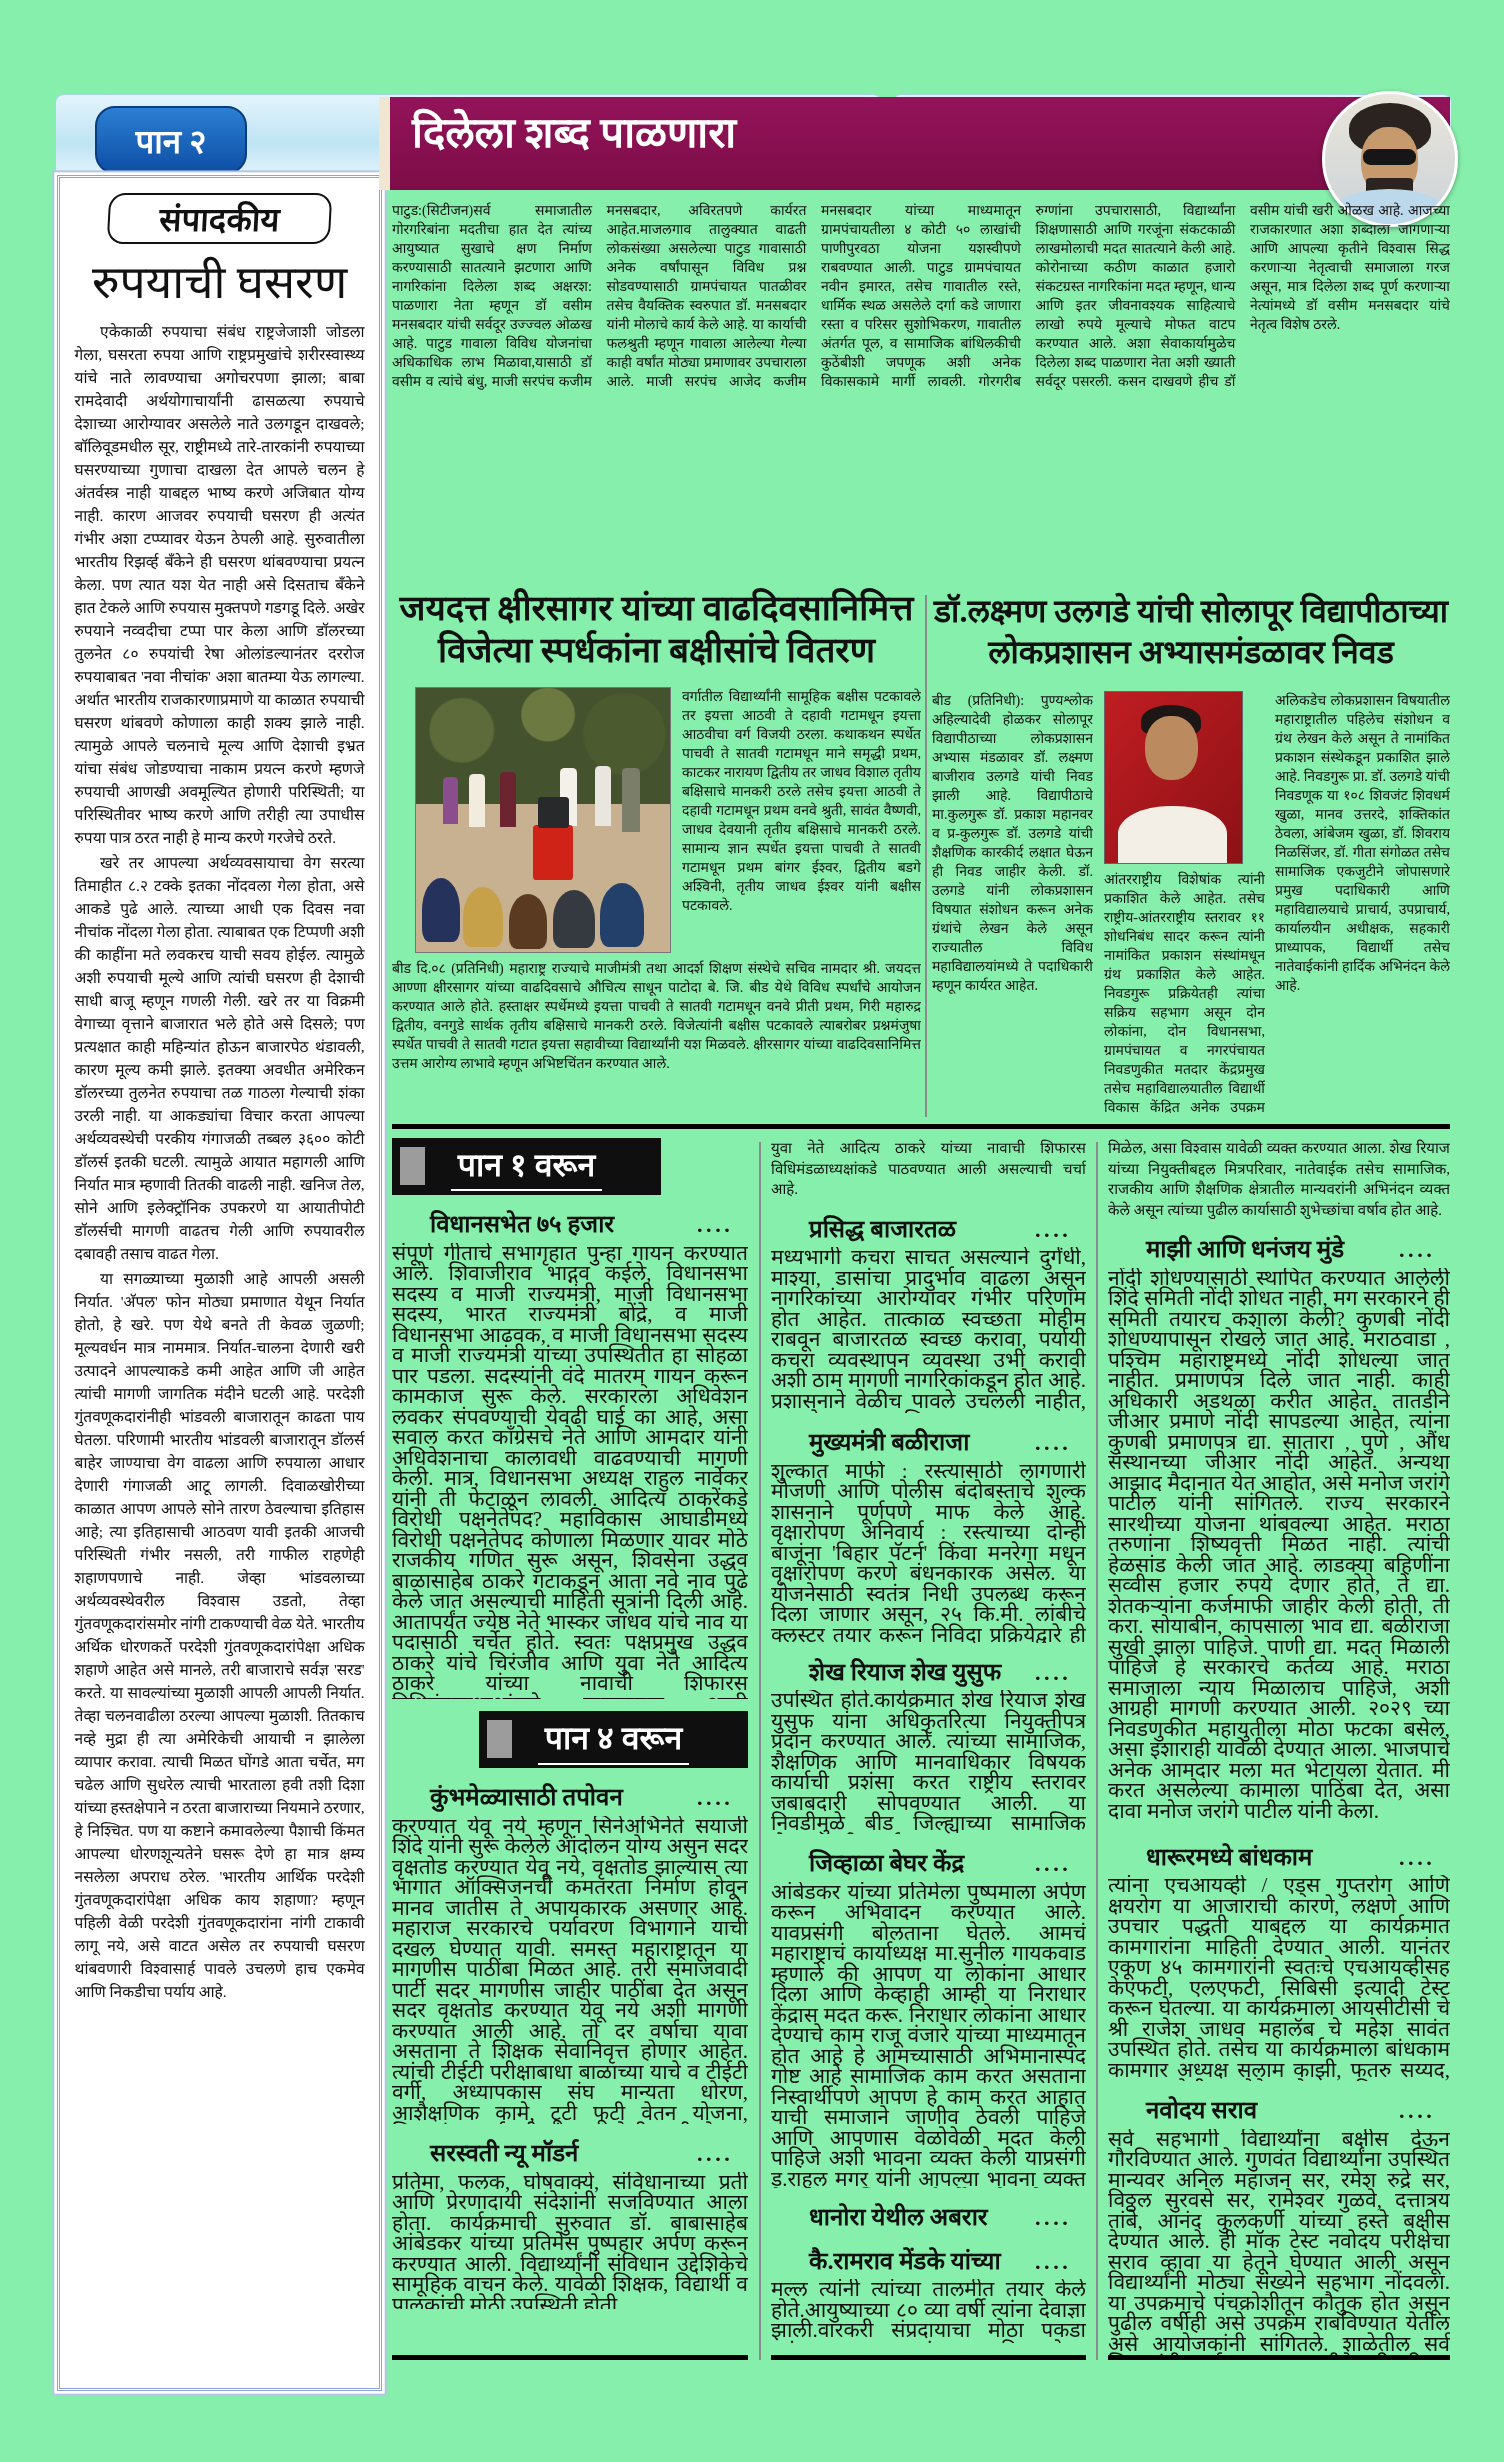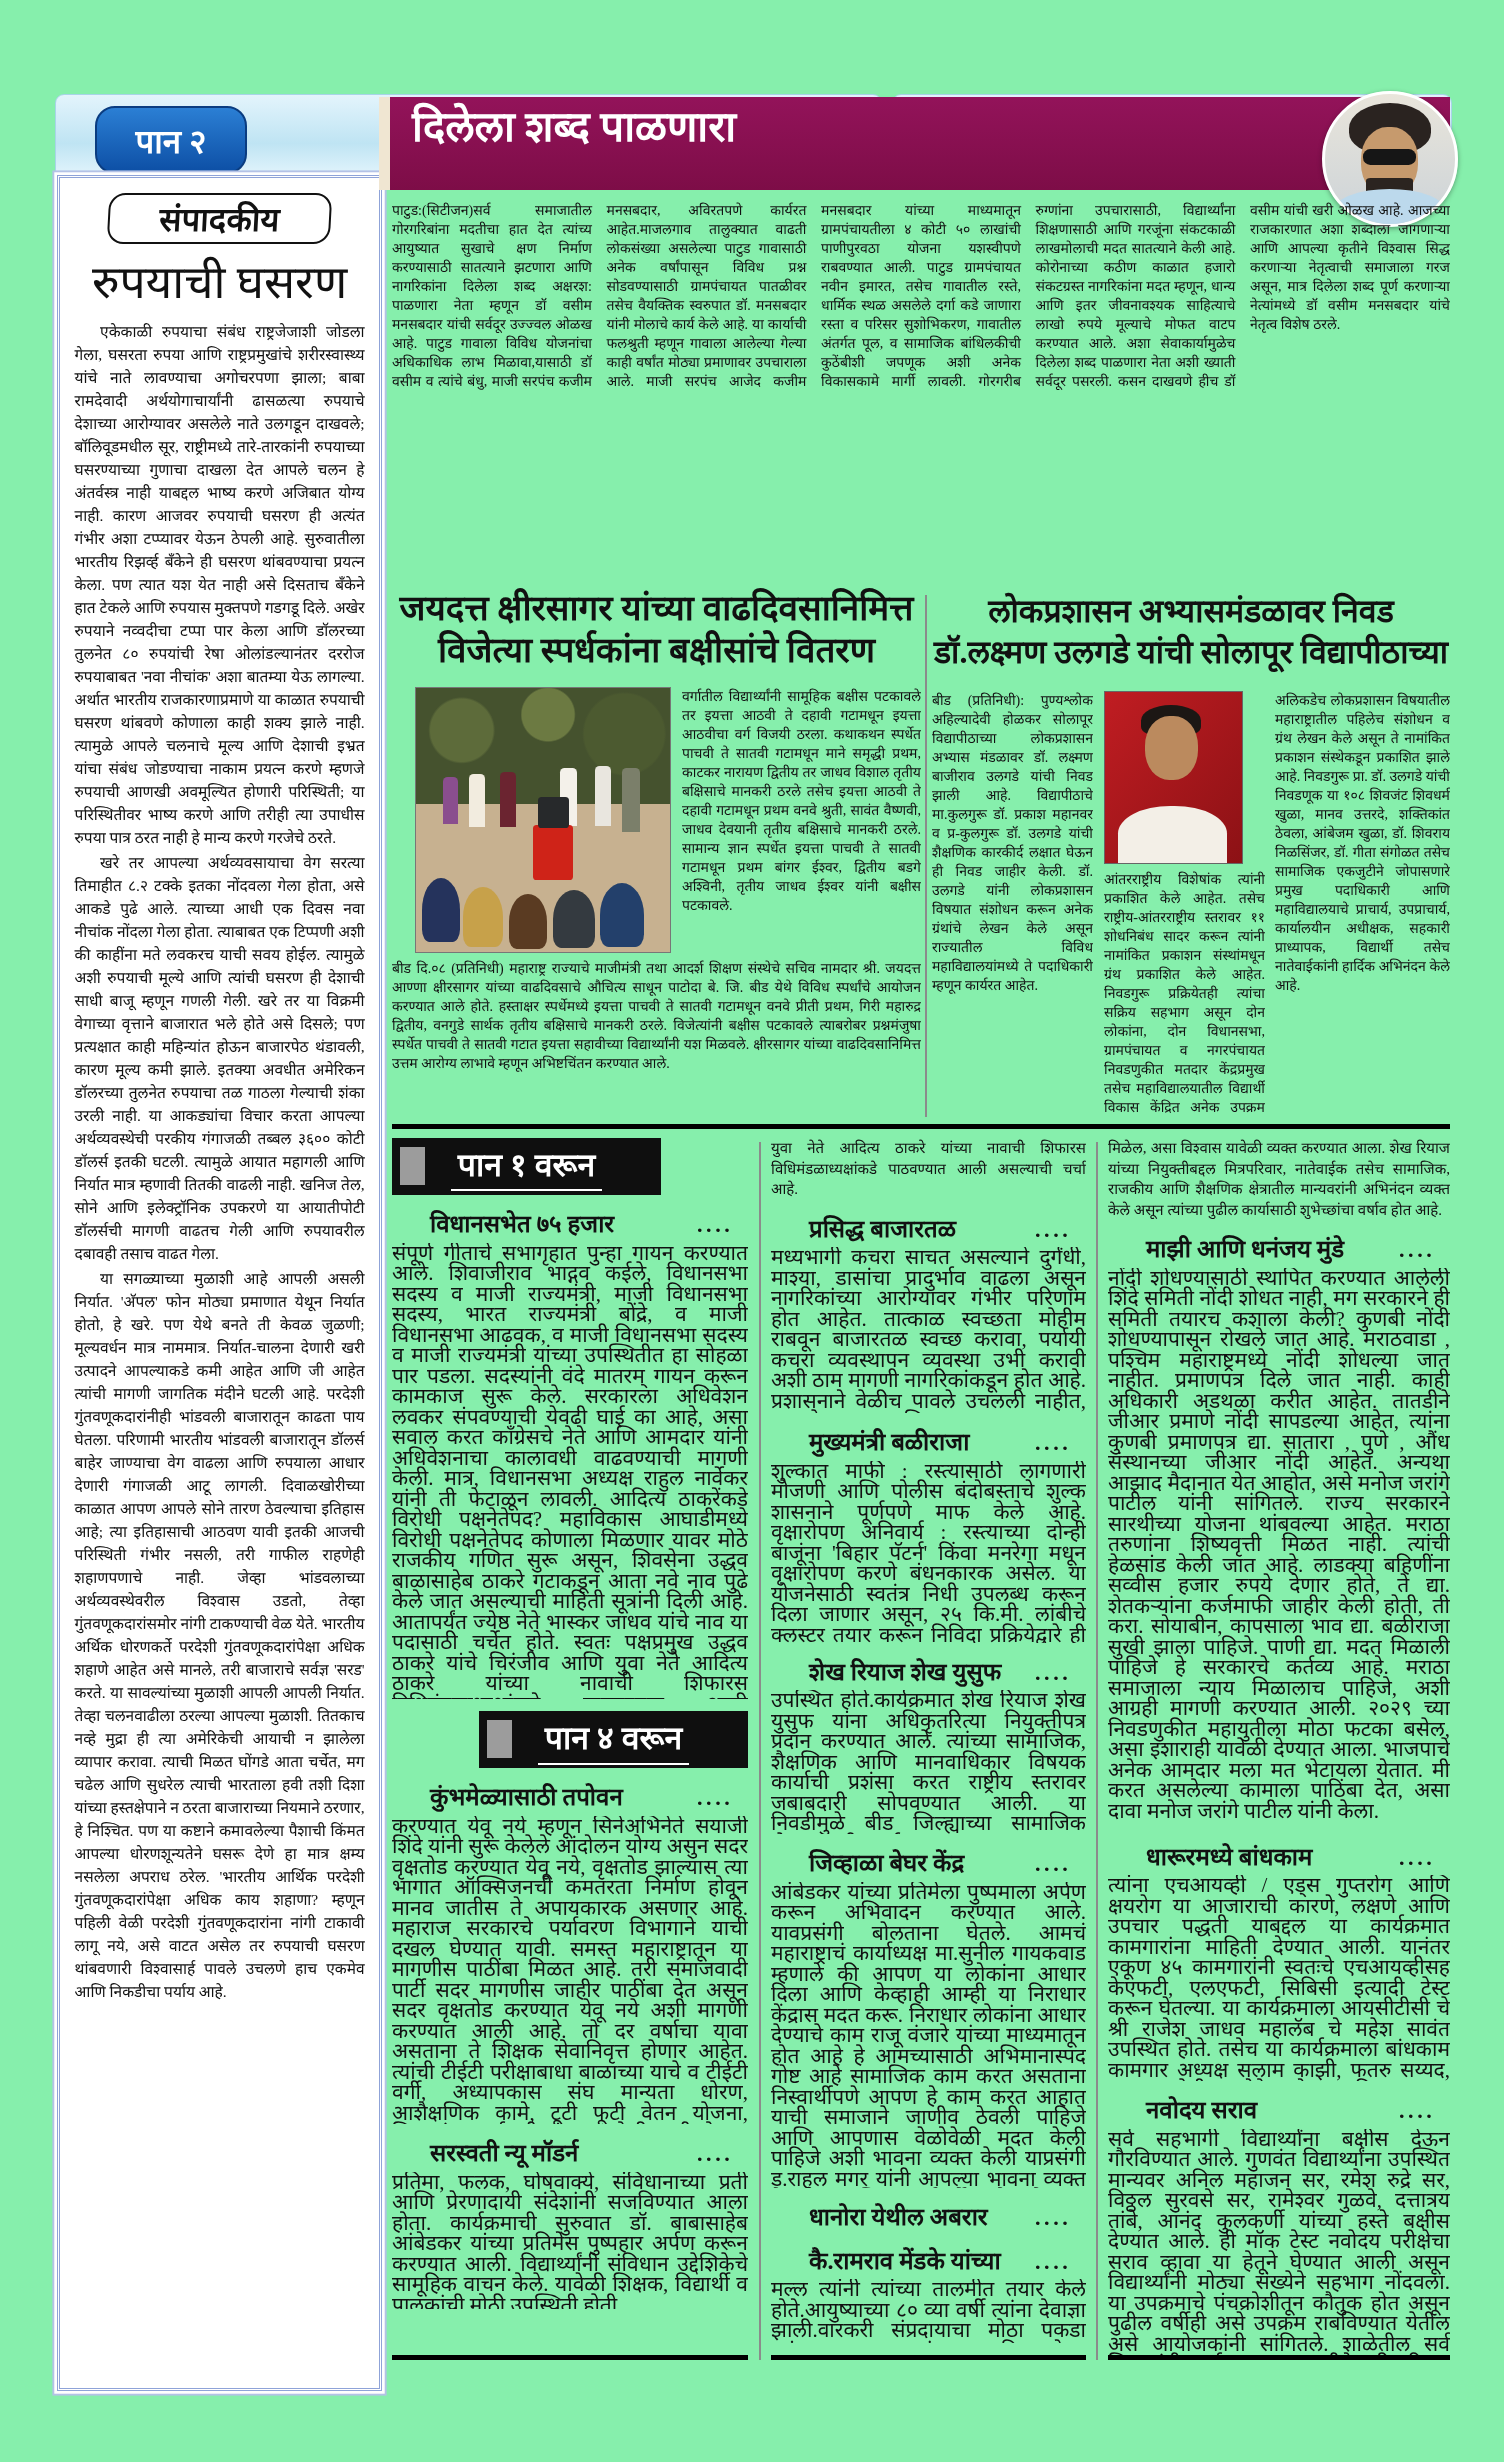--- a/index.html
+++ b/index.html
@@ -107,21 +107,21 @@
     <div class="edit-title">रुपयाची घसरण</div>
     <div class="edit-body jus">
       <p>एकेकाळी रुपयाचा संबंध राष्ट्रजेजाशी जोडला गेला, घसरता रुपया आणि राष्ट्रप्रमुखांचे शरीरस्वास्थ्य यांचे नाते लावण्याचा अगोचरपणा झाला; बाबा रामदेवादी अर्थयोगाचार्यांनी ढासळत्या रुपयाचे देशाच्या आरोग्यावर असलेले नाते उलगडून दाखवले; बॉलिवूडमधील सूर, राष्ट्रीमध्ये तारे-तारकांनी रुपयाच्या घसरण्याच्या गुणाचा दाखला देत आपले चलन हे अंतर्वस्त्र नाही याबद्दल भाष्य करणे अजिबात योग्य नाही. कारण आजवर रुपयाची घसरण ही अत्यंत गंभीर अशा टप्प्यावर येऊन ठेपली आहे. सुरुवातीला भारतीय रिझर्व्ह बँकेने ही घसरण थांबवण्याचा प्रयत्न केला. पण त्यात यश येत नाही असे दिसताच बँकेने हात टेकले आणि रुपयास मुक्तपणे गडगडू दिले. अखेर रुपयाने नव्वदीचा टप्पा पार केला आणि डॉलरच्या तुलनेत ८० रुपयांची रेषा ओलांडल्यानंतर दररोज रुपयाबाबत 'नवा नीचांक' अशा बातम्या येऊ लागल्या. अर्थात भारतीय राजकारणाप्रमाणे या काळात रुपयाची घसरण थांबवणे कोणाला काही शक्य झाले नाही. त्यामुळे आपले चलनाचे मूल्य आणि देशाची इभ्रत यांचा संबंध जोडण्याचा नाकाम प्रयत्न करणे म्हणजे रुपयाची आणखी अवमूल्यित होणारी परिस्थिती; या परिस्थितीवर भाष्य करणे आणि तरीही त्या उपाधीस रुपया पात्र ठरत नाही हे मान्य करणे गरजेचे ठरते.</p>
       <p>खरे तर आपल्या अर्थव्यवसायाचा वेग सरत्या तिमाहीत ८.२ टक्के इतका नोंदवला गेला होता, असे आकडे पुढे आले. त्याच्या आधी एक दिवस नवा नीचांक नोंदला गेला होता. त्याबाबत एक टिप्पणी अशी की काहींना मते लवकरच याची सवय होईल. त्यामुळे अशी रुपयाची मूल्ये आणि त्यांची घसरण ही देशाची साधी बाजू म्हणून गणली गेली. खरे तर या विक्रमी वेगाच्या वृत्ताने बाजारात भले होते असे दिसले; पण प्रत्यक्षात काही महिन्यांत होऊन बाजारपेठ थंडावली, कारण मूल्य कमी झाले. इतक्या अवधीत अमेरिकन डॉलरच्या तुलनेत रुपयाचा तळ गाठला गेल्याची शंका उरली नाही. या आकड्यांचा विचार करता आपल्या अर्थव्यवस्थेची परकीय गंगाजळी तब्बल ३६०० कोटी डॉलर्स इतकी घटली. त्यामुळे आयात महागली आणि निर्यात मात्र म्हणावी तितकी वाढली नाही. खनिज तेल, सोने आणि इलेक्ट्रॉनिक उपकरणे या आयातीपोटी डॉलर्सची मागणी वाढतच गेली आणि रुपयावरील दबावही तसाच वाढत गेला.</p>
       <p>या सगळ्याच्या मुळाशी आहे आपली असली निर्यात. 'अ‍ॅपल' फोन मोठ्या प्रमाणात येथून निर्यात होतो, हे खरे. पण येथे बनते ती केवळ जुळणी; मूल्यवर्धन मात्र नाममात्र. निर्यात-चालना देणारी खरी उत्पादने आपल्याकडे कमी आहेत आणि जी आहेत त्यांची मागणी जागतिक मंदीने घटली आहे. परदेशी गुंतवणूकदारांनीही भांडवली बाजारातून काढता पाय घेतला. परिणामी भारतीय भांडवली बाजारातून डॉलर्स बाहेर जाण्याचा वेग वाढला आणि रुपयाला आधार देणारी गंगाजळी आटू लागली. दिवाळखोरीच्या काळात आपण आपले सोने तारण ठेवल्याचा इतिहास आहे; त्या इतिहासाची आठवण यावी इतकी आजची परिस्थिती गंभीर नसली, तरी गाफील राहणेही शहाणपणाचे नाही. जेव्हा भांडवलाच्या अर्थव्यवस्थेवरील विश्वास उडतो, तेव्हा गुंतवणूकदारांसमोर नांगी टाकण्याची वेळ येते. भारतीय अर्थिक धोरणकर्ते परदेशी गुंतवणूकदारांपेक्षा अधिक शहाणे आहेत असे मानले, तरी बाजाराचे सर्वज्ञ 'सरड' करते. या सावल्यांच्या मुळाशी आपली आपली निर्यात. तेव्हा चलनवाढीला ठरल्या आपल्या मुळाशी. तितकाच नव्हे मुद्रा ही त्या अमेरिकेची आयाची न झालेला व्यापार करावा. त्याची मिळत घोंगडे आता चर्चेत, मग चढेल आणि सुधरेल त्याची भारताला हवी तशी दिशा यांच्या हस्तक्षेपाने न ठरता बाजाराच्या नियमाने ठरणार, हे निश्चित. पण या कष्टाने कमावलेल्या पैशाची किंमत आपल्या धोरणशून्यतेने घसरू देणे हा मात्र क्षम्य नसलेला अपराध ठरेल. 'भारतीय आर्थिक परदेशी गुंतवणूकदारांपेक्षा अधिक काय शहाणा? म्हणून पहिली वेळी परदेशी गुंतवणूकदारांना नांगी टाकावी लागू नये, असे वाटत असेल तर रुपयाची घसरण थांबवणारी विश्वासार्ह पावले उचलणे हाच एकमेव आणि निकडीचा पर्याय आहे.</p>
     </div>
   </div>
 
   <div class="abs cream" style="left:379px;top:97px;width:11px;height:93px;"></div>
   <div class="abs banner" style="left:390px;top:97px;width:1060px;height:93px;">
-    <div class="l1" style="padding-top:8px;">दिलेला शब्द पाळणारा</div>
+    <div class="l1" style="padding-top:14px;">दिलेला शब्द पाळणारा</div>
   </div>
   <div class="abs lead-photo clip" style="left:1322px;top:91px;width:130px;height:130px;">
     <div class="lp-hair"></div>
     <div class="lp-face"></div>
     <div class="lp-glass"></div>
     <div class="lp-beard"></div>
     <div class="lp-shirt"></div>
   </div>
 
   <div class="abs story-body cols5 jus clip" style="left:392px;top:201px;width:1058px;height:376px;">पाटुड:(सिटीजन)सर्व समाजातील गोरगरिबांना मदतीचा हात देत त्यांच्य आयुष्यात सुखाचे क्षण निर्माण करण्यासाठी सातत्याने झटणारा आणि नागरिकांना दिलेला शब्द अक्षरश: पाळणारा नेता म्हणून डॉ वसीम मनसबदार यांची सर्वदूर उज्ज्वल ओळख आहे. पाटुड गावाला विविध योजनांचा अधिकाधिक लाभ मिळावा,यासाठी डॉ वसीम व त्यांचे बंधु, माजी सरपंच कजीम मनसबदार, अविरतपणे कार्यरत आहेत.माजलगाव तालुक्यात वाढती लोकसंख्या असलेल्या पाटुड गावासाठी अनेक वर्षांपासून विविध प्रश्न सोडवण्यासाठी ग्रामपंचायत पातळीवर तसेच वैयक्तिक स्वरुपात डॉ. मनसबदार यांनी मोलाचे कार्य केले आहे. या कार्याची फलश्रुती म्हणून गावाला आलेल्या गेल्या काही वर्षांत मोठ्या प्रमाणावर उपचाराला आले. माजी सरपंच आजेद कजीम मनसबदार यांच्या माध्यमातून ग्रामपंचायतीला ४ कोटी ५० लाखांची पाणीपुरवठा योजना यशस्वीपणे राबवण्यात आली. पाटुड ग्रामपंचायत नवीन इमारत, तसेच गावातील रस्ते, धार्मिक स्थळ असलेले दर्गा कडे जाणारा रस्ता व परिसर सुशोभिकरण, गावातील अंतर्गत पूल, व सामाजिक बांधिलकीची कुठेंबीशी जपणूक अशी अनेक विकासकामे मार्गी लावली. गोरगरीब रुग्णांना उपचारासाठी, विद्यार्थ्यांना शिक्षणासाठी आणि गरजूंना संकटकाळी लाखमोलाची मदत सातत्याने केली आहे. कोरोनाच्या कठीण काळात हजारो संकटग्रस्त नागरिकांना मदत म्हणून, धान्य आणि इतर जीवनावश्यक साहित्याचे लाखो रुपये मूल्याचे मोफत वाटप करण्यात आले. अशा सेवाकार्यामुळेच दिलेला शब्द पाळणारा नेता अशी ख्याती सर्वदूर पसरली. कसन दाखवणे हीच डॉ वसीम यांची खरी ओळख आहे. आजच्या राजकारणात अशा शब्दाला जागणाऱ्या आणि आपल्या कृतीने विश्वास सिद्ध करणाऱ्या नेतृत्वाची समाजाला गरज असून, मात्र दिलेला शब्द पूर्ण करणाऱ्या नेत्यांमध्ये डॉ वसीम मनसबदार यांचे नेतृत्व विशेष ठरले.</div>
@@ -149,22 +149,22 @@
     <div class="gp-kid" style="left:184px;top:195px;width:44px;height:64px;background:#23406b;"></div>
   </div>
 
   <div class="abs story-body jus clip" style="left:682px;top:687px;width:239px;height:264px;">वर्गातील विद्यार्थ्यांनी सामूहिक बक्षीस पटकावले तर इयत्ता आठवी ते दहावी गटामधून इयत्ता आठवीचा वर्ग विजयी ठरला. कथाकथन स्पर्धेत पाचवी ते सातवी गटामधून माने समृद्धी प्रथम, काटकर नारायण द्वितीय तर जाधव विशाल तृतीय बक्षिसाचे मानकरी ठरले तसेच इयत्ता आठवी ते दहावी गटामधून प्रथम वनवे श्रुती, सावंत वैष्णवी, जाधव देवयानी तृतीय बक्षिसाचे मानकरी ठरले. सामान्य ज्ञान स्पर्धेत इयत्ता पाचवी ते सातवी गटामधून प्रथम बांगर ईश्वर, द्वितीय बडगे अश्विनी, तृतीय जाधव ईश्वर यांनी बक्षीस पटकावले.</div>
 
   <div class="abs story-body jus clip" style="left:392px;top:959px;width:529px;height:157px;">बीड दि.०८ (प्रतिनिधी) महाराष्ट्र राज्याचे माजीमंत्री तथा आदर्श शिक्षण संस्थेचे सचिव नामदार श्री. जयदत्त आण्णा क्षीरसागर यांच्या वाढदिवसाचे औचित्य साधून पाटोदा बे. जि. बीड येथे विविध स्पर्धांचे आयोजन करण्यात आले होते. हस्ताक्षर स्पर्धेमध्ये इयत्ता पाचवी ते सातवी गटामधून वनवे प्रीती प्रथम, गिरी महारुद्र द्वितीय, वनगुडे सार्थक तृतीय बक्षिसाचे मानकरी ठरले. विजेत्यांनी बक्षीस पटकावले त्याबरोबर प्रश्नमंजुषा स्पर्धेत पाचवी ते सातवी गटात इयत्ता सहावीच्या विद्यार्थ्यांनी यश मिळवले. क्षीरसागर यांच्या वाढदिवसानिमित्त उत्तम आरोग्य लाभावे म्हणून अभिष्टचिंतन करण्यात आले.</div>
 
   <div class="abs vline" style="left:925px;top:595px;height:522px;"></div>
 
   <div class="abs" style="left:932px;top:591px;width:518px;">
+    <div class="headB">डॉ.लक्ष्मण उलगडे यांची सोलापूर विद्यापीठाच्या</div>
     <div class="headB">लोकप्रशासन अभ्यासमंडळावर निवड</div>
-    <div class="headB">डॉ.लक्ष्मण उलगडे यांची सोलापूर विद्यापीठाच्या</div>
   </div>
 
   <div class="abs story-body jus clip" style="left:932px;top:691px;width:161px;height:425px;">बीड (प्रतिनिधी): पुण्यश्लोक अहिल्यादेवी होळकर सोलापूर विद्यापीठाच्या लोकप्रशासन अभ्यास मंडळावर डॉ. लक्ष्मण बाजीराव उलगडे यांची निवड झाली आहे. विद्यापीठाचे मा.कुलगुरू डॉ. प्रकाश महानवर व प्र-कुलगुरू डॉ. उलगडे यांची शैक्षणिक कारकीर्द लक्षात घेऊन ही निवड जाहीर केली. डॉ. उलगडे यांनी लोकप्रशासन विषयात संशोधन करून अनेक ग्रंथांचे लेखन केले असून राज्यातील विविध महाविद्यालयांमध्ये ते पदाधिकारी म्हणून कार्यरत आहेत.</div>
 
   <div class="abs portraitB clip" style="left:1104px;top:691px;width:137px;height:171px;">
     <div class="pb-hair"></div>
     <div class="pb-face"></div>
     <div class="pb-shirt"></div>
   </div>
   <div class="abs story-body jus clip" style="left:1104px;top:870px;width:161px;height:246px;">आंतरराष्ट्रीय विशेषांक त्यांनी प्रकाशित केले आहेत. तसेच राष्ट्रीय-आंतरराष्ट्रीय स्तरावर ११ शोधनिबंध सादर करून त्यांनी नामांकित प्रकाशन संस्थांमधून ग्रंथ प्रकाशित केले आहेत. निवडगुरू प्रक्रियेतही त्यांचा सक्रिय सहभाग असून दोन लोकांना, दोन विधानसभा, ग्रामपंचायत व नगरपंचायत निवडणुकीत मतदार केंद्रप्रमुख तसेच महाविद्यालयातील विद्यार्थी विकास केंद्रित अनेक उपक्रम सातत्याने राबविले आहेत.</div>

